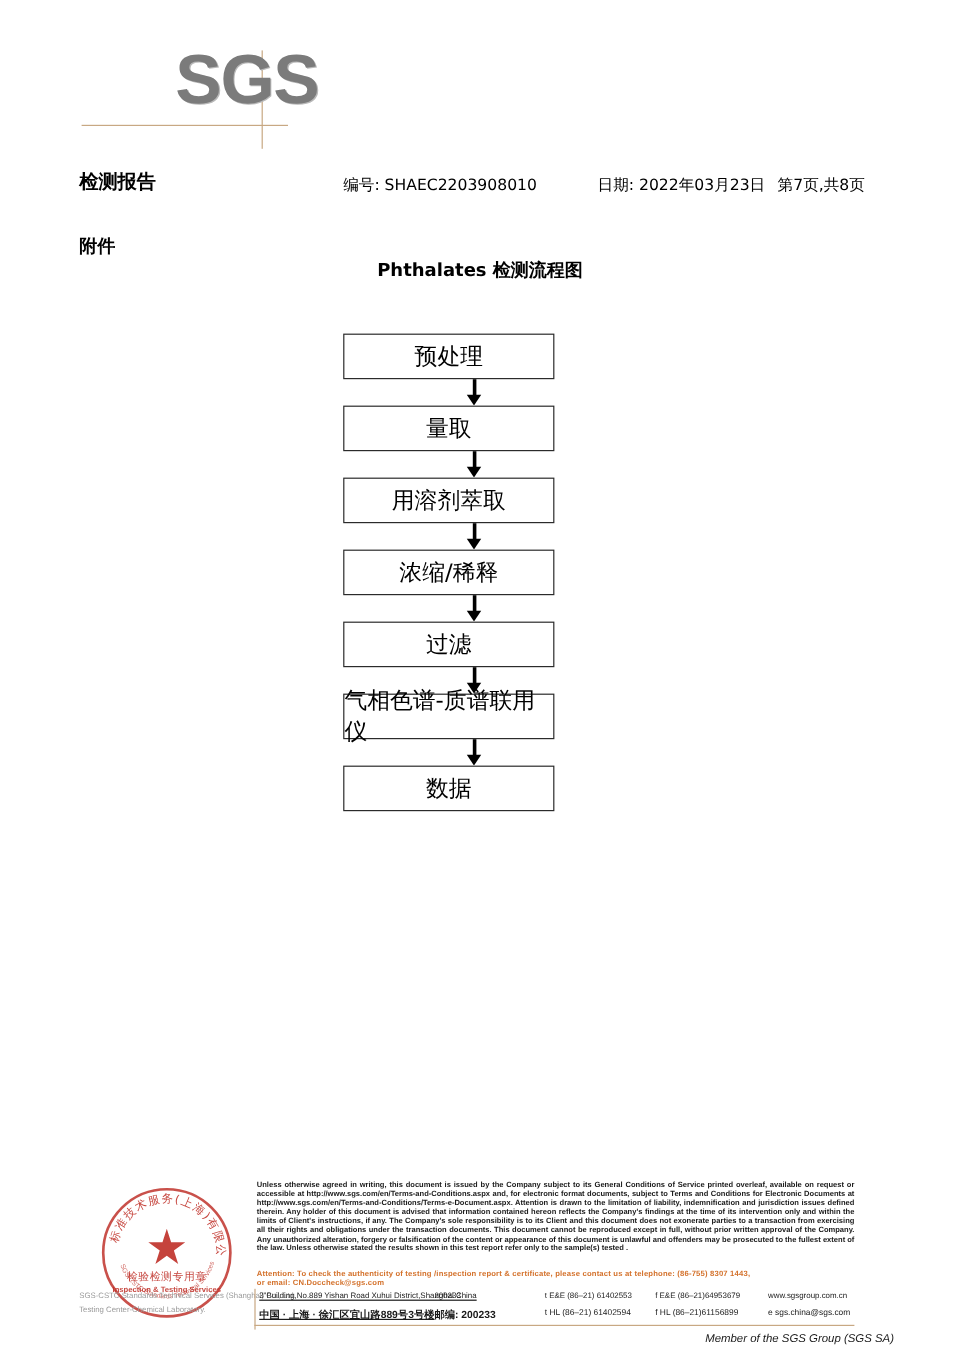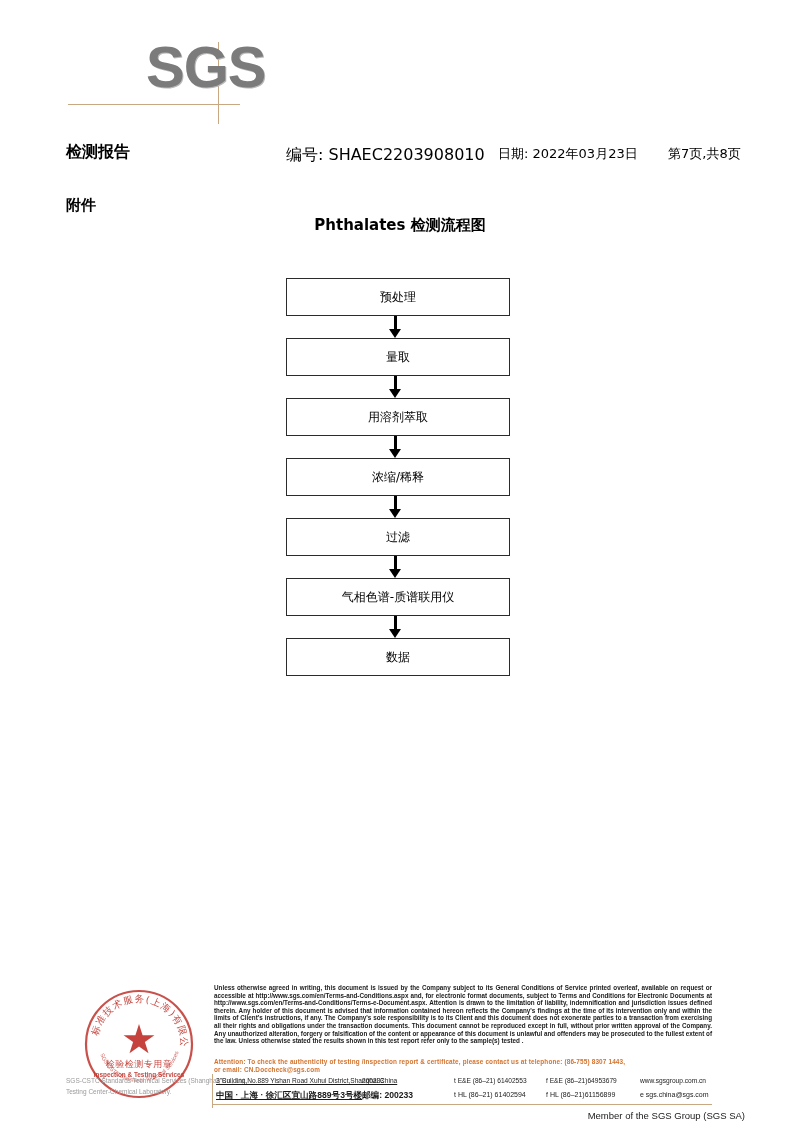--- a/index.html
+++ b/index.html
@@ -71,40 +71,39 @@
     top: 0px;
     font-size: 16px;
     font-weight: bold;
     color: #000;
     font-family: "DejaVu Sans", "Liberation Sans", sans-serif;
   }
   .hdr-no {
     position: absolute;
     left: 286px;
     top: 3px;
-    font-size: 16px;
+    font-size: 13px;
     white-space: nowrap;
     font-family: "DejaVu Sans", "Liberation Sans", sans-serif;
   }
   .hdr-date {
     position: absolute;
     left: 498px;
     top: 3px;
     font-size: 13px;
     white-space: nowrap;
     font-family: "DejaVu Sans", "Liberation Sans", sans-serif;
   }
   .hdr-page {
     position: absolute;
     left: 648px;
     top: 3px;
     font-size: 13px;
     white-space: nowrap;
     font-family: "DejaVu Sans", "Liberation Sans", sans-serif;
-    margin-left: 20px;
   }
   .hdr-sub {
     position: absolute;
     left: 66px;
     top: 180px;
     font-size: 15px;
     font-weight: bold;
     font-family: "DejaVu Sans", "Liberation Sans", sans-serif;
     margin-top: 16px;
   }
@@ -124,28 +123,28 @@
     position: absolute;
     left: 286px;
     top: 278px;
     width: 218px;
   }
   .flow-step {
     position: relative;
   }
   .flow-box {
     box-sizing: border-box;
-    width: 224px;
+    width: 176px;
     height: 38px;
     border: 1px solid #2b2b2b;
     background: #ffffff;
     display: flex;
     align-items: center;
     justify-content: center;
-    font-size: 12px;
+    font-size: 19px;
     color: #000;
     font-family: "DejaVu Sans", "Liberation Sans", sans-serif;
   }
   .flow-arrow {
     width: 218px;
     height: 22px;
     position: relative;
   }
   .flow-arrow .shaft {
     position: absolute;
@@ -252,20 +251,21 @@
 
   .member {
     position: absolute;
     left: 0;
     top: 1110px;
     width: 745px;
     text-align: right;
     font-size: 9.5px;
     color: #1a1a1a;
     font-family: "Liberation Sans", "DejaVu Sans", sans-serif;
+    font-style: italic;
   }
 </style>
 </head>
 <body>
 
 <div class="page">
 
   <div class="logo-block">
     <div class="logo-hline"></div>
     <div class="logo-vline"></div>

